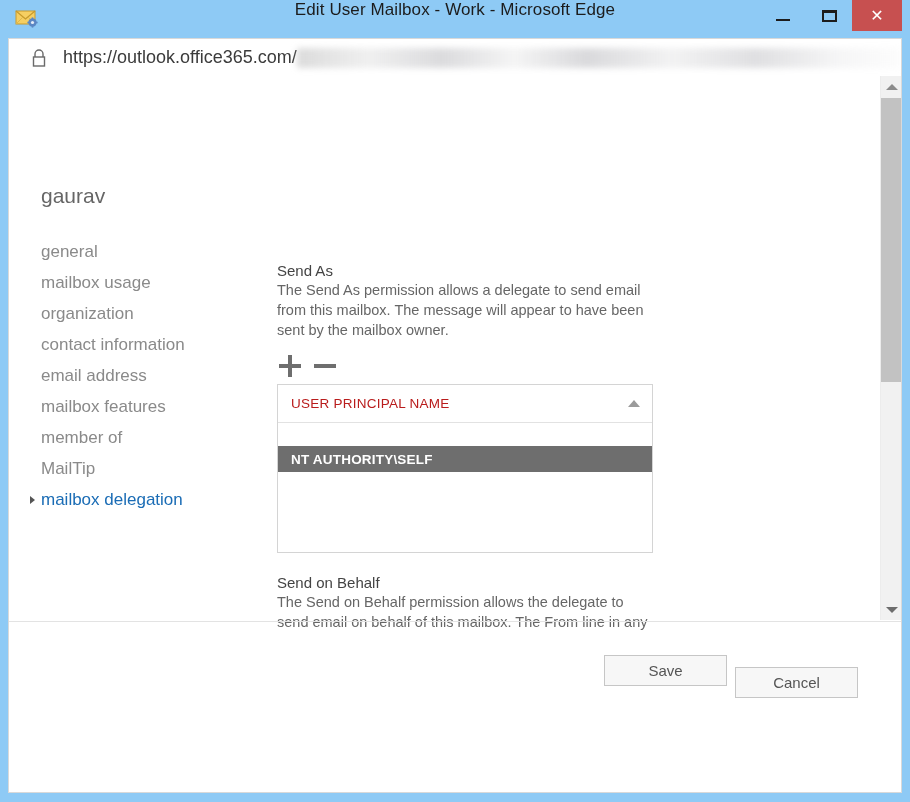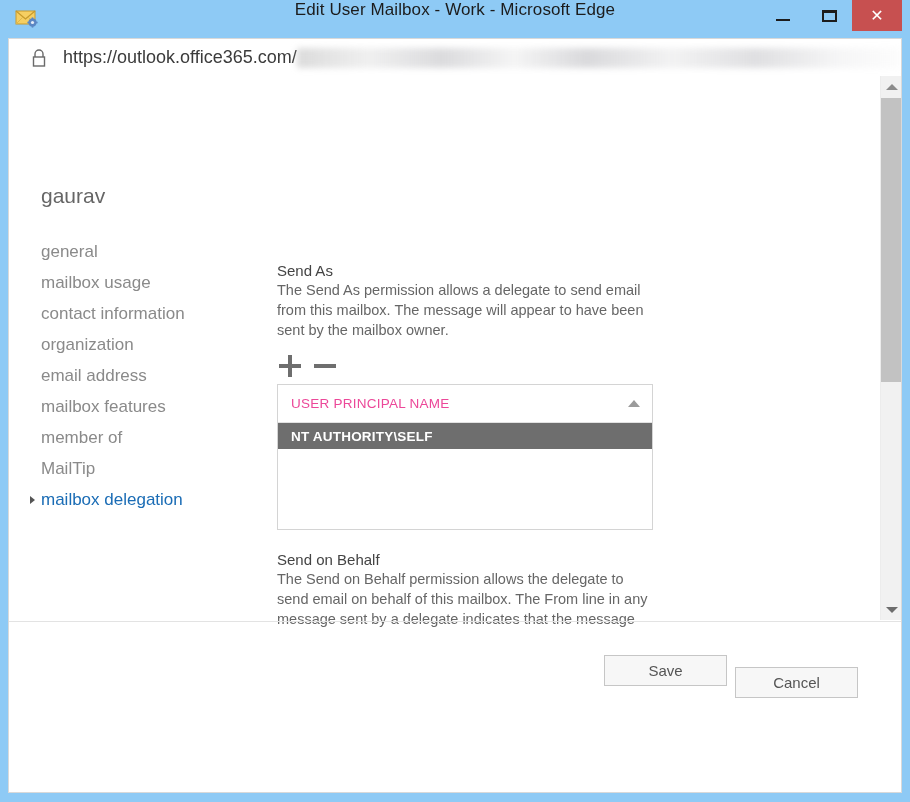--- a/index.html
+++ b/index.html
@@ -206,31 +206,31 @@
     height: 38px;
     display: flex;
     align-items: center;
     padding: 0 12px 0 13px;
     border-bottom: 1px solid #e2e2e2;
     cursor: pointer;
   }
   .list-head .col {
     flex: 1 1 auto;
     font-size: 13.5px;
-    color: #ec4899;
+    color: #b91c1c;
     letter-spacing: 0.25px;
     font-family: "Liberation Sans", sans-serif;
   }
   .sort-asc {
     width: 0; height: 0;
     border-bottom: 7px solid #9b9b9b;
     border-left: 6px solid transparent;
     border-right: 6px solid transparent;
   }
-  .list-body { height: 106px; }
+  .list-body { height: 106px; margin-top: 23px; }
   .row {
     height: 26px;
     display: flex;
     align-items: center;
     padding-left: 13px;
     font-size: 13.5px;
     color: #333333;
     cursor: pointer;
     font-family: "Liberation Sans", sans-serif;
   }
@@ -371,24 +371,24 @@
     <div class="page-title">gaurav</div>
 
     <div class="nav">
       <div class="nav-item">
         <span>general</span>
       </div>
       <div class="nav-item">
         <span>mailbox usage</span>
       </div>
       <div class="nav-item">
+        <span>organization</span>
+      </div>
+      <div class="nav-item">
         <span>contact information</span>
-      </div>
-      <div class="nav-item">
-        <span>organization</span>
       </div>
       <div class="nav-item">
         <span>email address</span>
       </div>
       <div class="nav-item">
         <span>mailbox features</span>
       </div>
       <div class="nav-item">
         <span>member of</span>
       </div>

